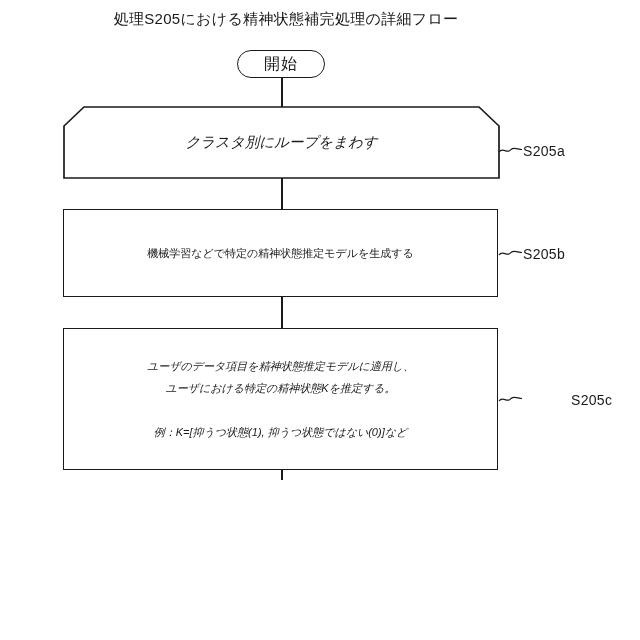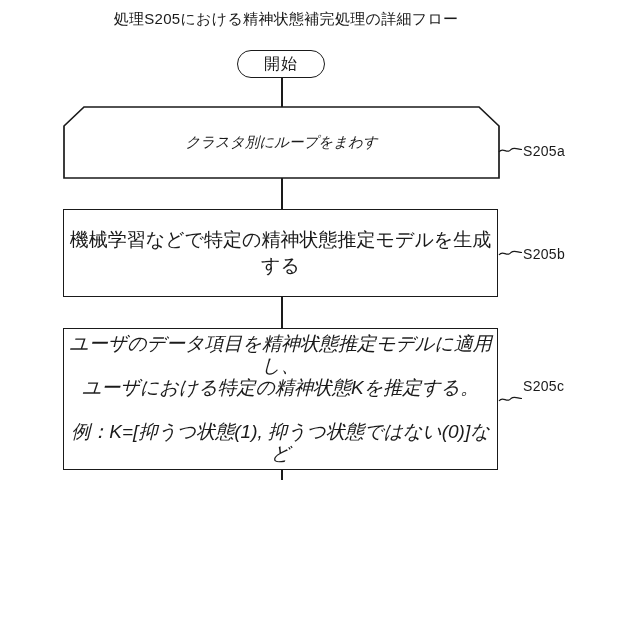--- a/index.html
+++ b/index.html
@@ -49,21 +49,21 @@
     position: absolute;
     left: 63px;
     width: 435px;
     border: 1.7px solid #1a1a1a;
     box-sizing: border-box;
     background: #fff;
     display: flex;
     align-items: center;
     justify-content: center;
     text-align: center;
-    font-size: 19px;
+    font-size: 11px;
   }
   .loop-shape {
     position: absolute;
     left: 63px;
     width: 437px;
   }
   .loop-shape svg { position: absolute; left: 0; top: 0; display: block; }
   .shape-text {
     position: absolute;
     left: 0; top: 0; right: 0; bottom: 0;
@@ -135,17 +135,17 @@
   </svg>
   <svg class="squiggle" style="top:393px;" viewBox="0 0 25 14">
     <path d="M1 8 C5 2 9 11 13 5.5 C16 2.8 20 5.5 24 5.5" fill="none" stroke="#1a1a1a" stroke-width="1.2"></path>
   </svg>
   <svg class="squiggle" style="top:519px;" viewBox="0 0 25 14">
     <path d="M1 8 C5 2 9 11 13 5.5 C16 2.8 20 5.5 24 5.5" fill="none" stroke="#1a1a1a" stroke-width="1.2"></path>
   </svg>
 
   <div class="step-label" style="top:141px;">S205a</div>
   <div class="step-label" style="top:244px;">S205b</div>
-  <div class="step-label" style="top:376px;">S205c</div>
+  <div class="step-label" style="top:390px;margin-left:48px;">S205c</div>
   <div class="step-label" style="top:516px;">S205d</div>
 
 
 </div>
 
 </body></html>

